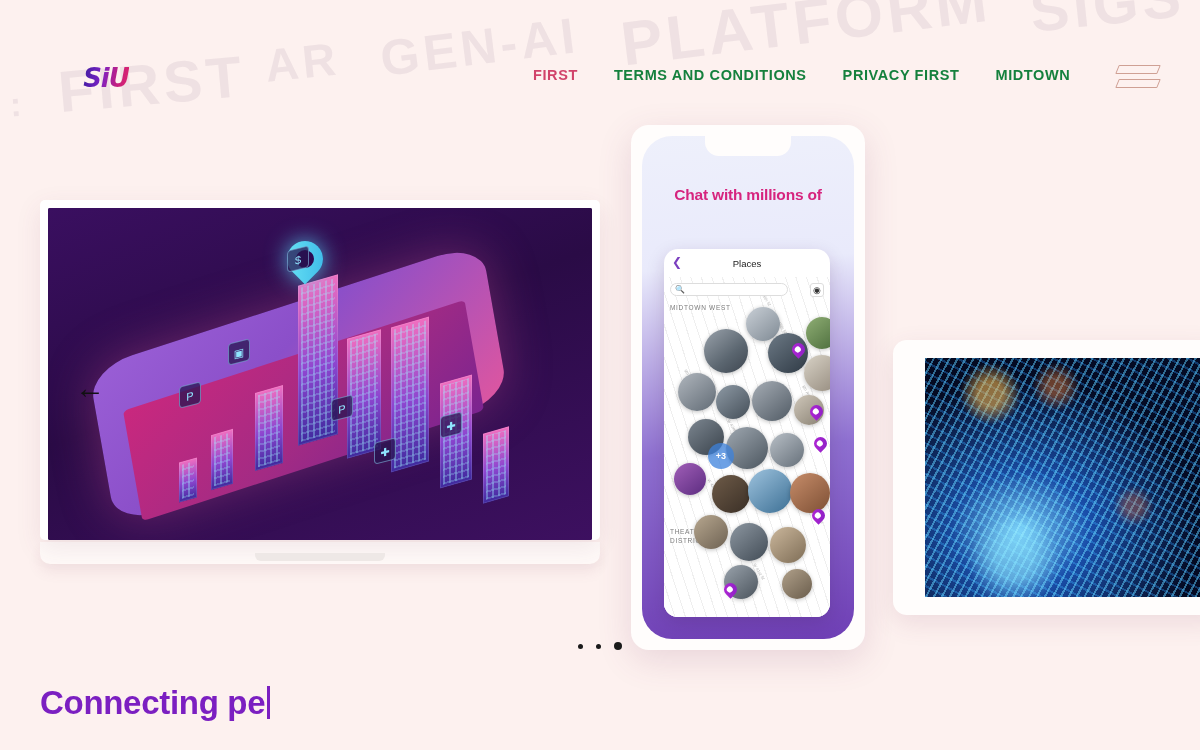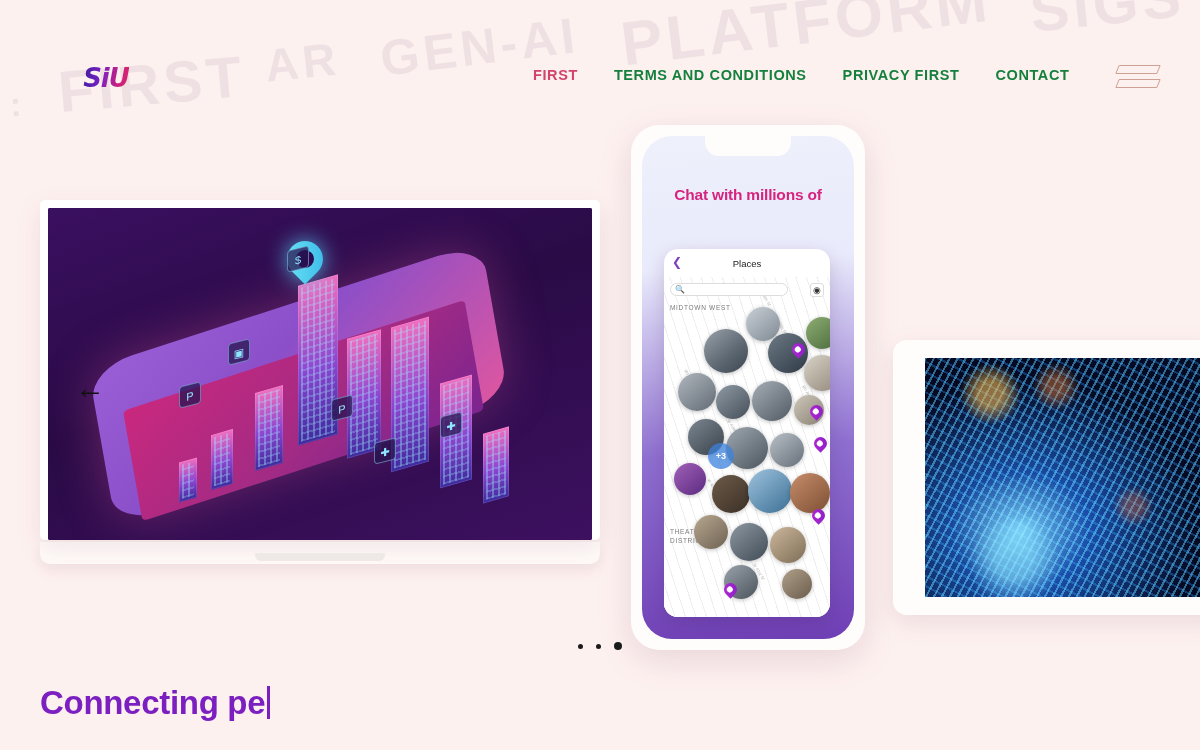--- a/index.html
+++ b/index.html
@@ -151,21 +151,21 @@
     position:absolute; left:30px; top:168px;
     width:40px; height:40px; z-index:9;
     display:flex; align-items:center; justify-content:center;
     font-size:30px; color:#111; line-height:1;
   }
 
   
   .phone {
     position:absolute; left:631px; top:25px;
     width:234px; height:525px;
-    background:#fffdfc; border-radius:28px;
+    background:#fffdfc; border-radius:18px;
     box-shadow:0 10px 34px rgba(130,70,110,.16);
     padding:11px;
   }
   .phone-screen {
     position:relative; width:100%; height:100%;
     border-radius:30px; overflow:hidden;
     background:linear-gradient(175deg,#eef0fb 0%,#e9eafb 26%,#8e6fd0 62%,#6f3fb5 100%);
   }
   .phone-notch {
     position:absolute; left:50%; transform:translateX(-50%); top:0;
@@ -314,21 +314,21 @@
 <div class="header">
 
   <div class="logo-wrap">
     <span class="logo-text">SiU</span>
   </div>
 
   <nav class="nav">
     <a href="#" class="active">FIRST</a>
     <a href="#">TERMS AND CONDITIONS</a>
     <a href="#">PRIVACY FIRST</a>
-    <a href="#">CONTACT</a>
+    <a href="#">MIDTOWN</a>
   </nav>
 
   <div class="hamburger">
     <i></i>
     <i></i>
   </div>
 </div>
 
 <div class="stage">
 

